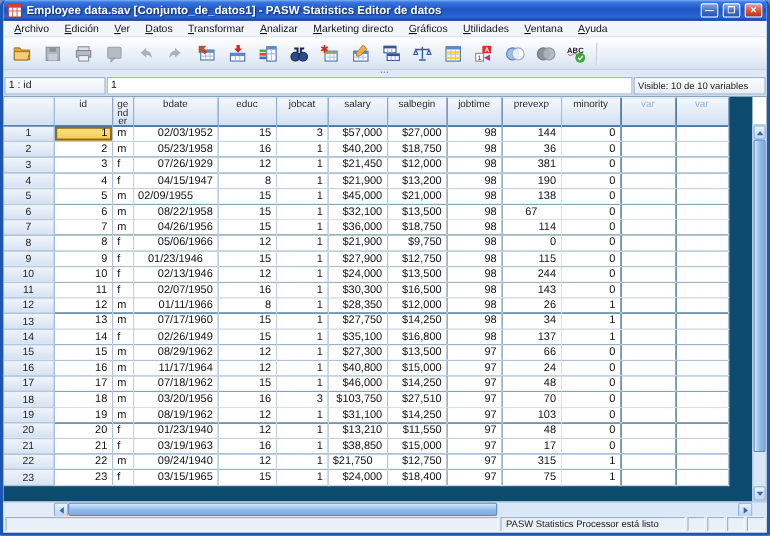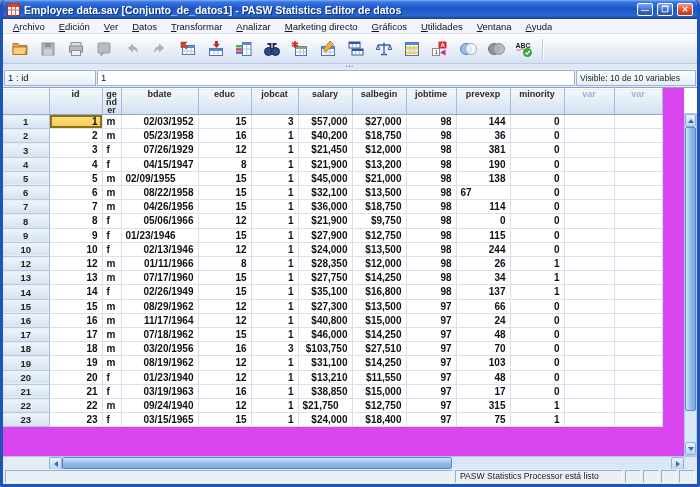--- a/index.html
+++ b/index.html
@@ -30,21 +30,21 @@
   .splitstrip { height:5px; flex:none; background:#dfe8f4; text-align:center; font-size:5px; line-height:4px; color:#7a8da8; letter-spacing:1px; }
 
   
   .cellref { height:18px; flex:none; display:flex; gap:1px; padding:1px; background:#e4ecf6; }
   .refbox { width:92px; flex:none; border:1px solid #9ab2d4; background:linear-gradient(180deg,#fbfdfe,#e7eef6); font-size:9.5px; color:#111; padding:1px 3px; white-space:nowrap; }
   .editbox { flex:1; border:1px solid #9ab2d4; background:#fff; font-size:9.5px; color:#111; padding:1px 3px; }
   .visbox { width:120px; flex:none; border:1px solid #9ab2d4; background:linear-gradient(180deg,#fbfdfe,#e7eef6); font-size:8.6px; color:#222; padding:2px 3px 0; white-space:nowrap; }
 
   
   .gridwrap { flex:1; display:flex; flex-direction:column; min-height:0; border-top:1px solid #8aa4c8; background:#fff; }
-  .gridarea { flex:1; display:flex; min-height:0; overflow:hidden; background:#d946ef;font-weight:bold; }
+  .gridarea { flex:1; display:flex; min-height:0; overflow:hidden; background:#0c4a6e; }
   .gridmain { flex:1; overflow:hidden; position:relative; }
   table.grid { border-collapse:collapse; table-layout:fixed; width:659px; }
   td.hdr { background:linear-gradient(180deg,#f4f8fd,#d2e0f2); border-right:1px solid #a6bcdc; border-bottom:1px solid #90a9cd; border-top:1px solid #fff;
     height:25px; vertical-align:top; text-align:center; font-size:9px; color:#2a2a2a; padding:1px 2px 0; line-height:8px; word-break:break-all; overflow:hidden; }
   td.hdr.ph { color:#9db2cf; }
   td.rowhdr { background:linear-gradient(180deg,#eef4fb,#d6e2f2); border-right:1px solid #a6bcdc; border-bottom:1px solid #b9c9e0; text-align:center; font-size:9.5px; color:#222; }
   td.cell { height:13.2px; line-height:13.2px; font-size:10px; color:#101010; border-right:1px solid #d7e0ee; border-bottom:1px solid #d7e0ee; padding:0 4px; white-space:nowrap; overflow:hidden; background:#fff; }
   tr.datarow { height:14.2px; }
   td.cell.sel { background:linear-gradient(180deg,#fbe187,#f4c94f); box-shadow:inset 0 0 0 2px #8d6e12; }
 
@@ -379,21 +379,21 @@
               <tr class="datarow">
                 <td class="rowhdr">6</td>
                 <td class="cell" style="text-align: right;">6</td>
                 <td class="cell" style="text-align: left;">m</td>
                 <td class="cell" style="text-align: right;">08/22/1958</td>
                 <td class="cell" style="text-align: right;">15</td>
                 <td class="cell" style="text-align: right;">1</td>
                 <td class="cell" style="text-align: right;">$32,100</td>
                 <td class="cell" style="text-align: right;">$13,500</td>
                 <td class="cell" style="text-align: right;">98</td>
-                <td class="cell" style="text-align: left;">67</td>
+                <td class="cell" style="text-align: center;">67</td>
                 <td class="cell" style="text-align: right;">0</td>
                 <td class="cell" style="text-align: right;"></td>
                 <td class="cell" style="text-align: right;"></td>
               </tr>
               <tr class="datarow">
                 <td class="rowhdr">7</td>
                 <td class="cell" style="text-align: right;">7</td>
                 <td class="cell" style="text-align: left;">m</td>
                 <td class="cell" style="text-align: right;">04/26/1956</td>
                 <td class="cell" style="text-align: right;">15</td>
@@ -418,21 +418,21 @@
                 <td class="cell" style="text-align: right;">98</td>
                 <td class="cell" style="text-align: right;">0</td>
                 <td class="cell" style="text-align: right;">0</td>
                 <td class="cell" style="text-align: right;"></td>
                 <td class="cell" style="text-align: right;"></td>
               </tr>
               <tr class="datarow">
                 <td class="rowhdr">9</td>
                 <td class="cell" style="text-align: right;">9</td>
                 <td class="cell" style="text-align: left;">f</td>
-                <td class="cell" style="text-align: left;">01/23/1946</td>
+                <td class="cell" style="text-align: center;">01/23/1946</td>
                 <td class="cell" style="text-align: right;">15</td>
                 <td class="cell" style="text-align: right;">1</td>
                 <td class="cell" style="text-align: right;">$27,900</td>
                 <td class="cell" style="text-align: right;">$12,750</td>
                 <td class="cell" style="text-align: right;">98</td>
                 <td class="cell" style="text-align: right;">115</td>
                 <td class="cell" style="text-align: right;">0</td>
                 <td class="cell" style="text-align: right;"></td>
                 <td class="cell" style="text-align: right;"></td>
               </tr>
@@ -440,20 +440,35 @@
                 <td class="rowhdr">10</td>
                 <td class="cell" style="text-align: right;">10</td>
                 <td class="cell" style="text-align: left;">f</td>
                 <td class="cell" style="text-align: right;">02/13/1946</td>
                 <td class="cell" style="text-align: right;">12</td>
                 <td class="cell" style="text-align: right;">1</td>
                 <td class="cell" style="text-align: right;">$24,000</td>
                 <td class="cell" style="text-align: right;">$13,500</td>
                 <td class="cell" style="text-align: right;">98</td>
                 <td class="cell" style="text-align: right;">244</td>
+                <td class="cell" style="text-align: right;">0</td>
+                <td class="cell" style="text-align: right;"></td>
+                <td class="cell" style="text-align: right;"></td>
+              </tr>
+              <tr class="datarow">
+                <td class="rowhdr">11</td>
+                <td class="cell" style="text-align: right;">11</td>
+                <td class="cell" style="text-align: left;">f</td>
+                <td class="cell" style="text-align: right;">02/07/1950</td>
+                <td class="cell" style="text-align: right;">16</td>
+                <td class="cell" style="text-align: right;">1</td>
+                <td class="cell" style="text-align: right;">$30,300</td>
+                <td class="cell" style="text-align: right;">$16,500</td>
+                <td class="cell" style="text-align: right;">98</td>
+                <td class="cell" style="text-align: right;">143</td>
                 <td class="cell" style="text-align: right;">0</td>
                 <td class="cell" style="text-align: right;"></td>
                 <td class="cell" style="text-align: right;"></td>
               </tr>
               <tr class="datarow">
                 <td class="rowhdr">12</td>
                 <td class="cell" style="text-align: right;">12</td>
                 <td class="cell" style="text-align: left;">m</td>
                 <td class="cell" style="text-align: right;">01/11/1966</td>
                 <td class="cell" style="text-align: right;">8</td>

